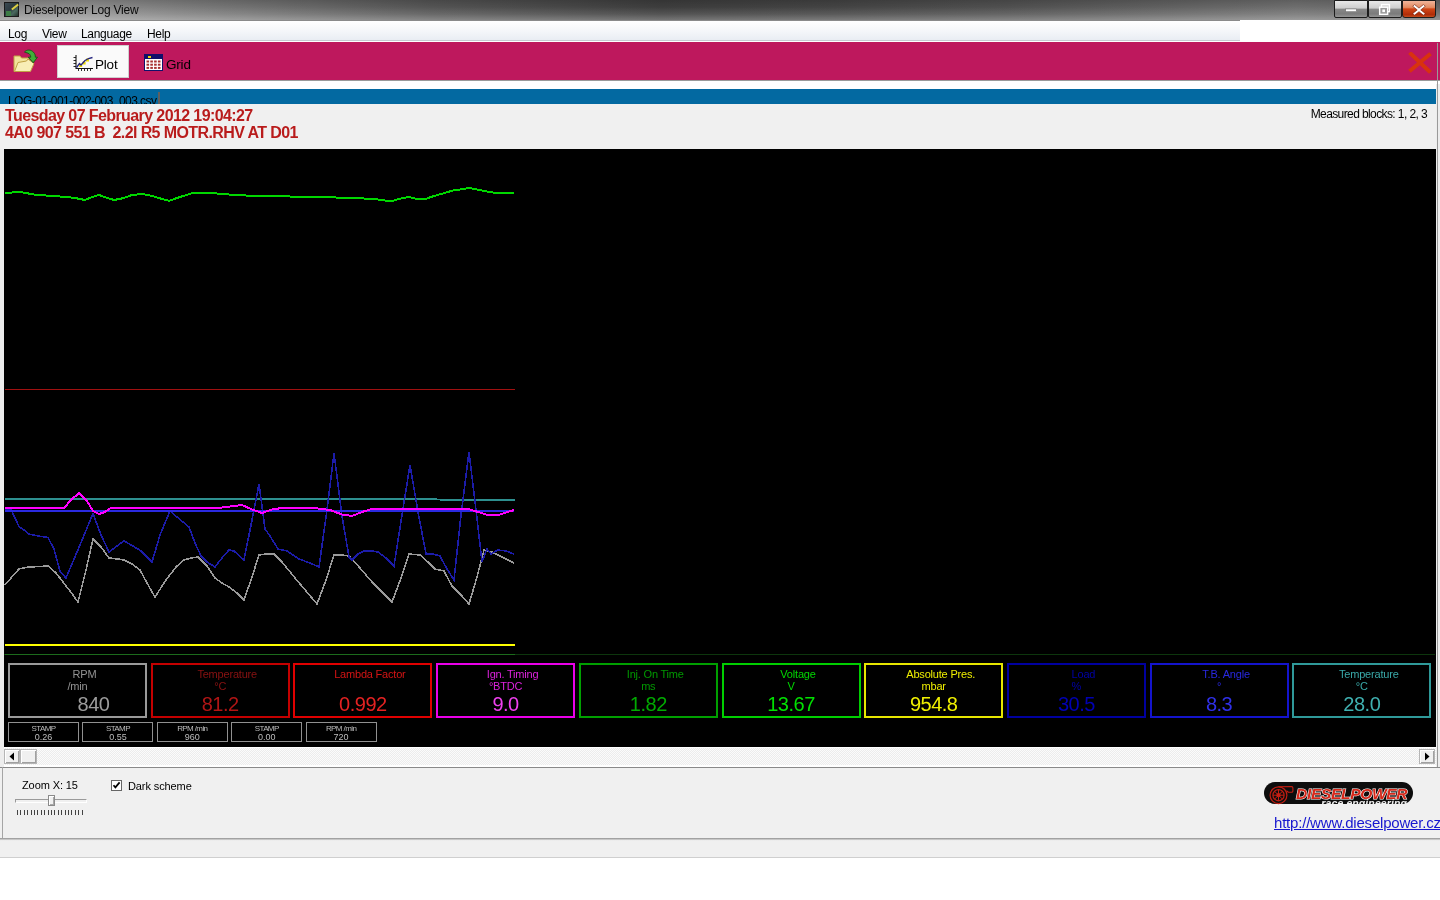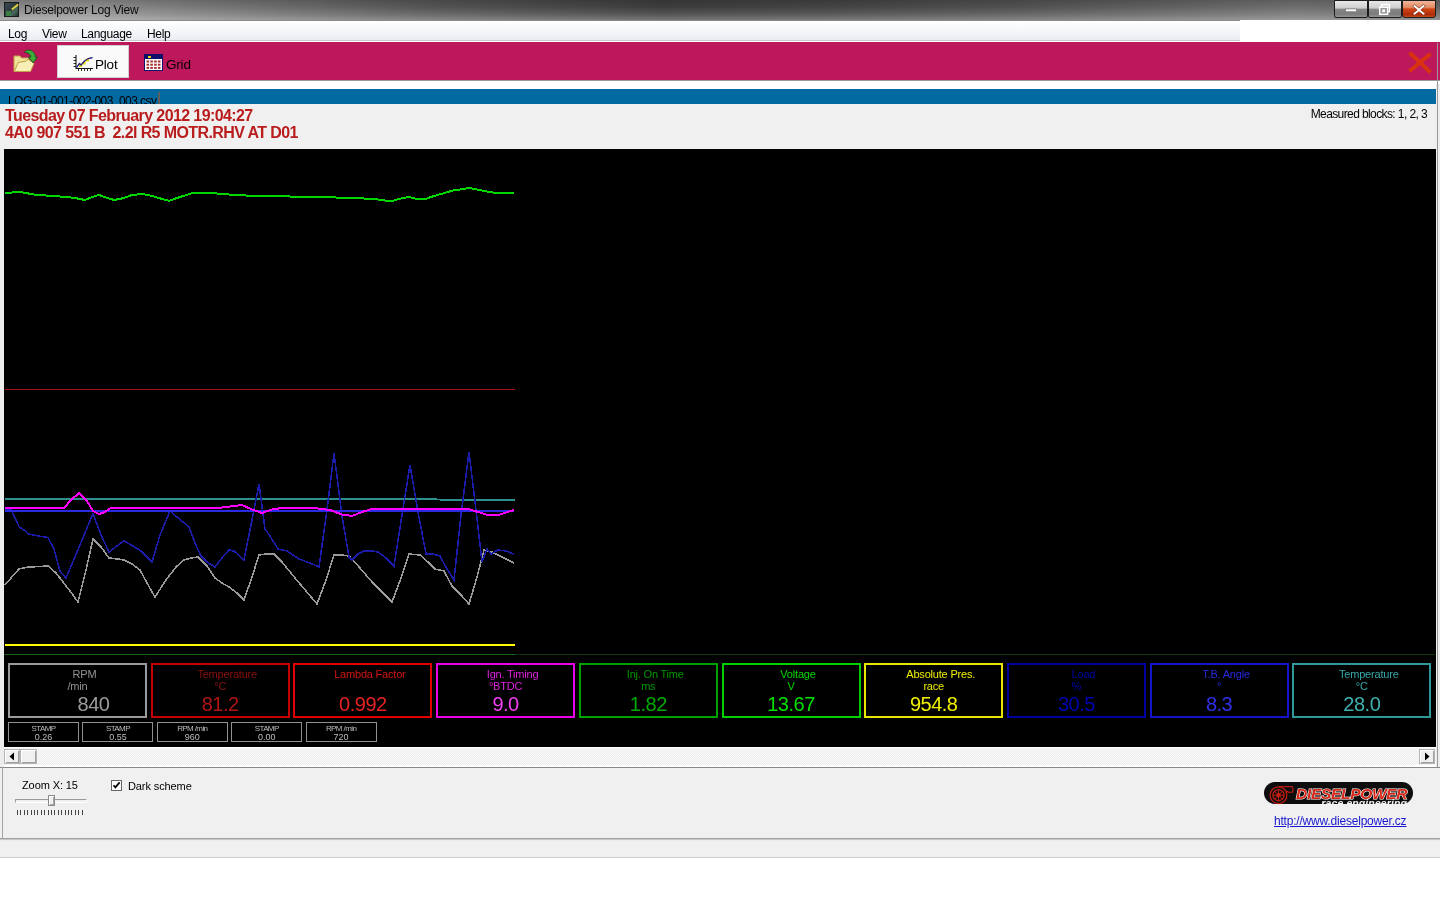--- a/index.html
+++ b/index.html
@@ -81,21 +81,21 @@
   #sliderthumb { position:absolute; left:48px; top:27px; width:7px; height:11px;
     background:#f0f0f0; border:1px solid #8a8a8a;
     box-shadow:inset 1px 1px 0 #ffffff, inset -1px -1px 0 #a8a8a8; }
   #ticks { position:absolute; left:17px; top:42px; width:68px; height:5px;
     background:repeating-linear-gradient(90deg,#444 0px,#444 1px,transparent 1px,transparent 3.4px); }
   #checkbox { position:absolute; left:111px; top:12px; width:11px; height:11px;
     background:#fff; border:1px solid #666; }
   #checklabel { position:absolute; left:128px; top:12px; font-size:11px; letter-spacing:-0.1px; color:#000; }
   #logo { position:absolute; left:1264px; top:14px; width:149px; height:22px;
     background:#0d0d0d; border-radius:13px; }
-  #dlink { position:absolute; left:1274px; top:46px; font-size:12px; letter-spacing:-0.2px; color:#1717cf;
+  #dlink { position:absolute; left:1274px; top:46px; font-size:15px; letter-spacing:-0.2px; color:#1717cf;
     text-decoration:underline; }
   
   #statusline { left:0; top:838px; width:1440px; height:3px;
     background:linear-gradient(180deg,#8f8f8f 0%,#ffffff 100%); }
   #status { left:0; top:841px; width:1440px; height:17px; background:#f0f0f0;
     border-bottom:1px solid #cfcfcf; }
 </style>
 </head>
 <body>
 <div class="abs" id="titlebar">
@@ -228,21 +228,21 @@
       <div class="u">ms</div>
     <div class="v" style="color:#00aa00;">1.82</div>
     </div>
     <div class="gauge" style="left:721.5px;border-color:#00cf00;color:#00d800;">
     <div class="t">Voltage</div>
       <div class="u">V</div>
     <div class="v" style="color:#00e000;">13.67</div>
     </div>
     <div class="gauge" style="left:864.1999999999999px;border-color:#e6e600;color:#eded00;">
     <div class="t">Absolute Pres.</div>
-      <div class="u">race</div>
+      <div class="u">mbar</div>
     <div class="v" style="color:#f0f000;">954.8</div>
     </div>
     <div class="gauge" style="left:1006.8999999999999px;border-color:#0000a0;color:#0000a6;">
     <div class="t">Load</div>
       <div class="u">%</div>
     <div class="v" style="color:#0000b2;">30.5</div>
     </div>
     <div class="gauge" style="left:1149.6px;border-color:#1414cc;color:#2828e0;">
     <div class="t">T.B. Angle</div>
       <div class="u">°</div>

